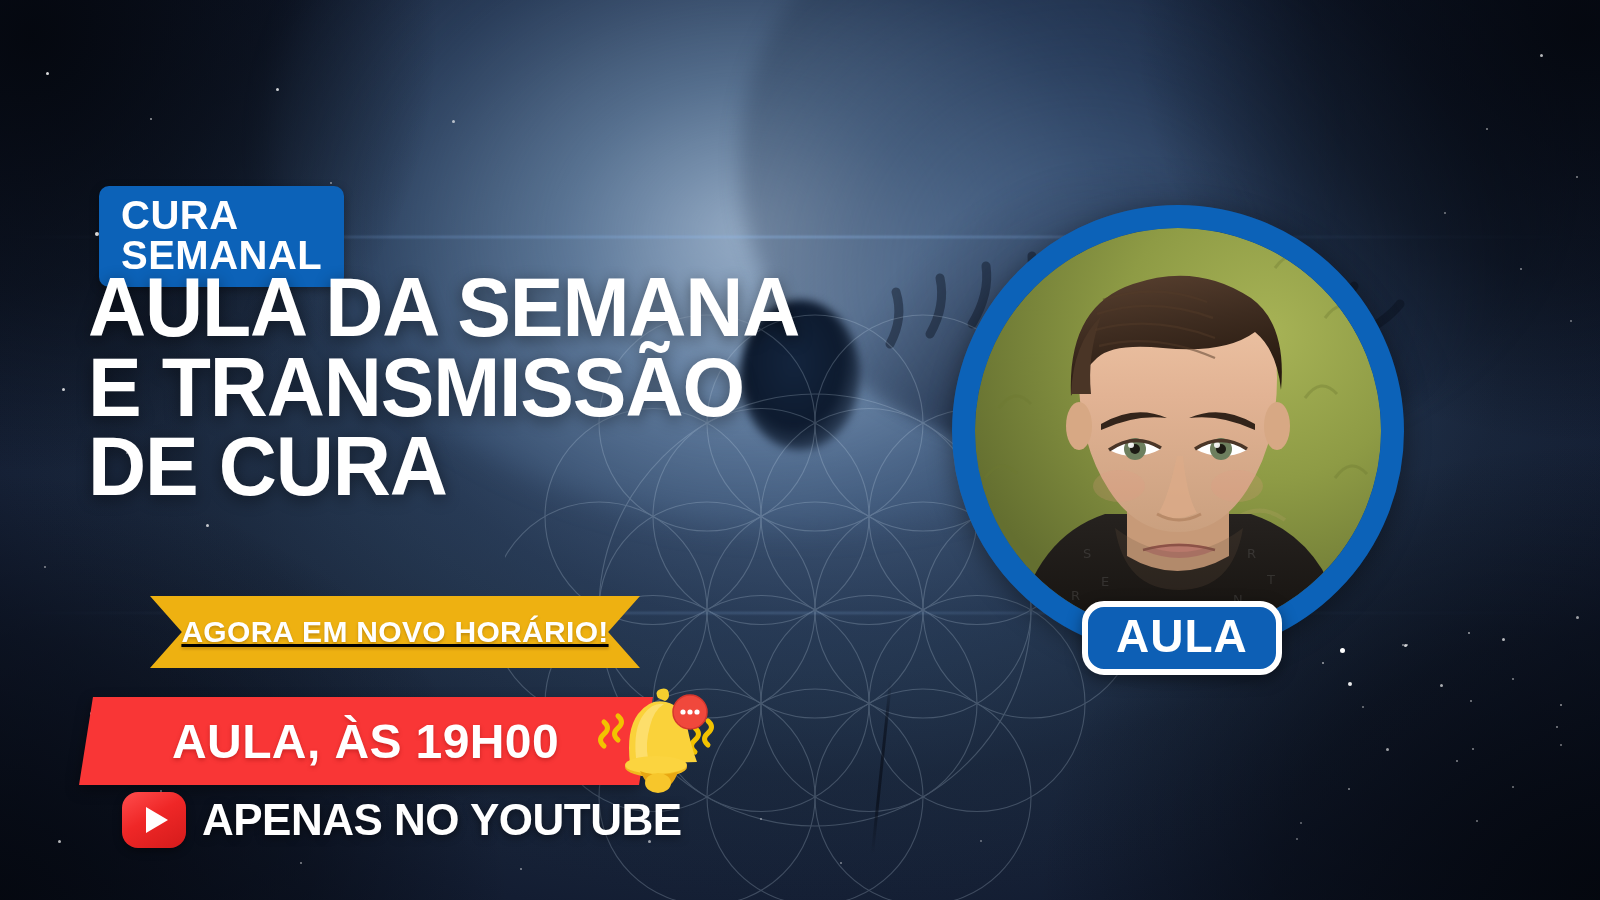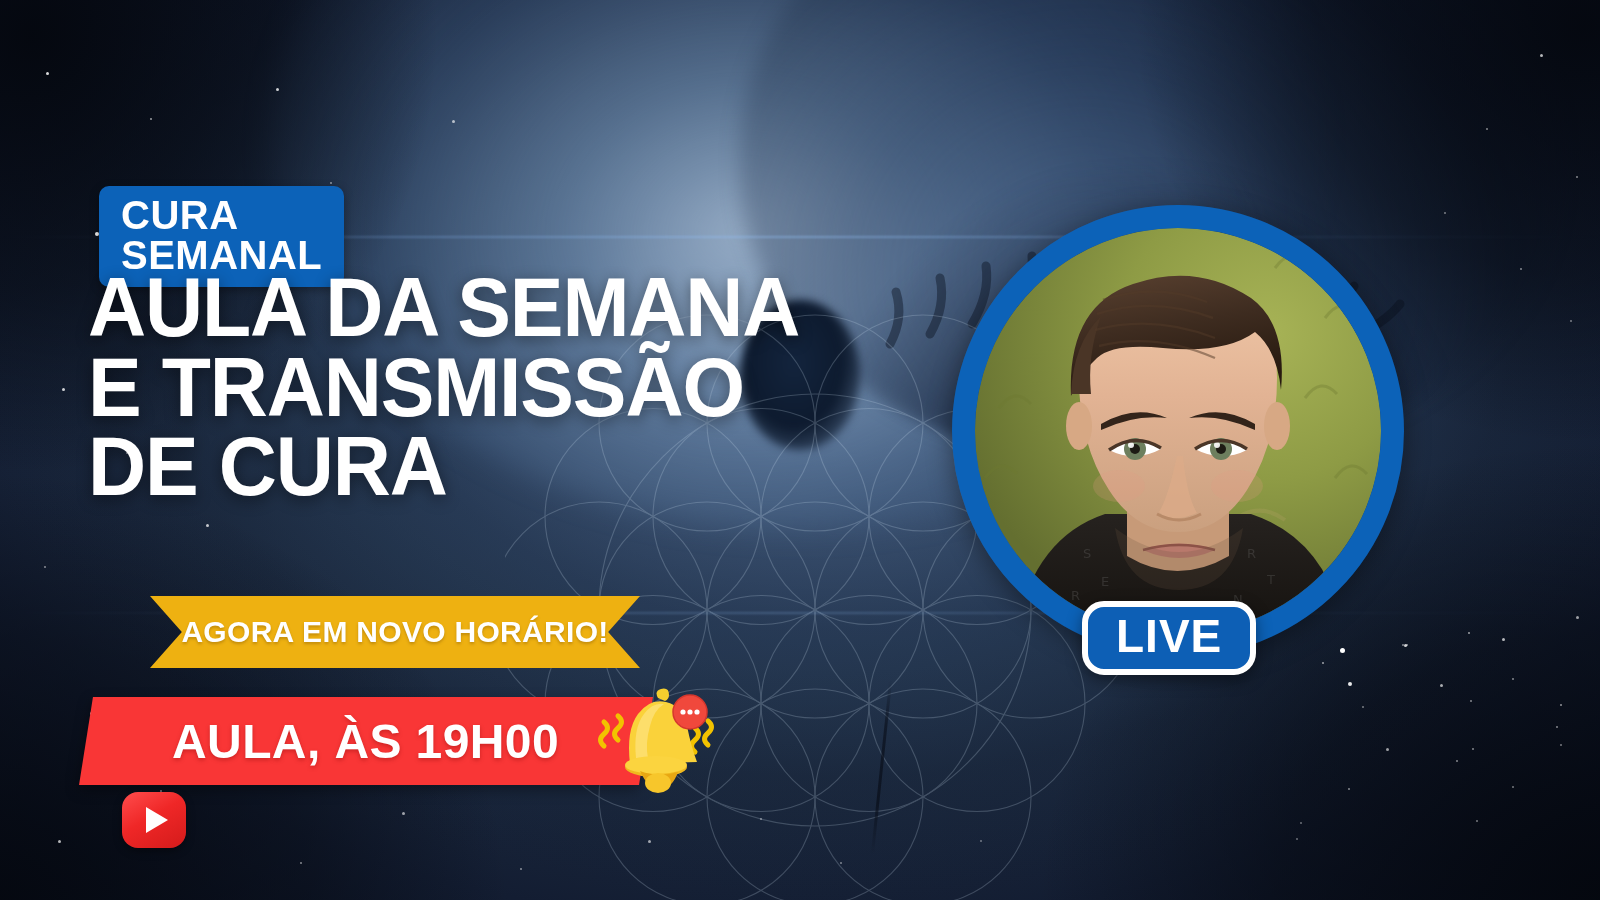--- a/index.html
+++ b/index.html
@@ -168,20 +168,21 @@
     white-space:nowrap;
   }
   .headline div{ display:block; }
   .ribbon-inner{
     position:absolute; left:150px; top:596px;
     width:490px; height:72px;
     background:#eeb111;
     clip-path:polygon(0 0, 100% 0, 93.5% 50%, 100% 100%, 0 100%, 6.5% 50%);
     display:flex; align-items:center; justify-content:center;
     box-shadow:0 4px 12px rgba(0,0,0,.32);
+    text-decoration:underline;
   }
   .ribbon-text{
     color:#fff; font-size:30px; font-weight:bold; letter-spacing:.3px;
     text-shadow:0 2px 3px rgba(120,80,0,.38);
     font-family:"Liberation Sans", sans-serif;
     white-space:nowrap;
   }
 
   
   .redbar{
@@ -414,20 +415,21 @@
       <path d="M86 36 l6 -6 l5 5z" fill="#f0483c"></path>
       <circle cx="91" cy="24" r="2.6" fill="#ffffff"></circle>
       <circle cx="98" cy="24" r="2.6" fill="#ffffff"></circle>
       <circle cx="105" cy="24" r="2.6" fill="#ffffff"></circle>
     </svg>
 
     <div class="yt-row">
       <span class="yt-icon">
         <span class="yt-tri"></span>
       </span>
+      <span class="yt-text">APENAS NO YOUTUBE</span>
     </div>
   </div>
 
   <div class="portrait-wrap">
     <div class="portrait-photo">
       <svg class="pp-svg" viewBox="0 0 406 406" preserveAspectRatio="xMidYMid slice">
         <defs>
           <radialGradient id="grass" cx="72%" cy="26%" r="80%">
             <stop offset="0%" stop-color="#a7b356"></stop>
             <stop offset="45%" stop-color="#8e9b45"></stop>
@@ -520,15 +522,15 @@
 
         <path d="M140 300 q64 48 128 0 q-10 62 -64 62 q-54 0 -64 -62z" fill="#6b5340" opacity=".22"></path>
 
         <ellipse cx="144" cy="258" rx="26" ry="16" fill="#e39a84" opacity=".22"></ellipse>
         <ellipse cx="262" cy="258" rx="26" ry="16" fill="#e39a84" opacity=".22"></ellipse>
       </svg>
     </div>
     <div class="portrait-ring"></div>
   </div>
 
-  <div class="live-badge">LIVE</div>
+  <div class="live-badge">AULA</div>
 
 </div>
 
 </body></html>

